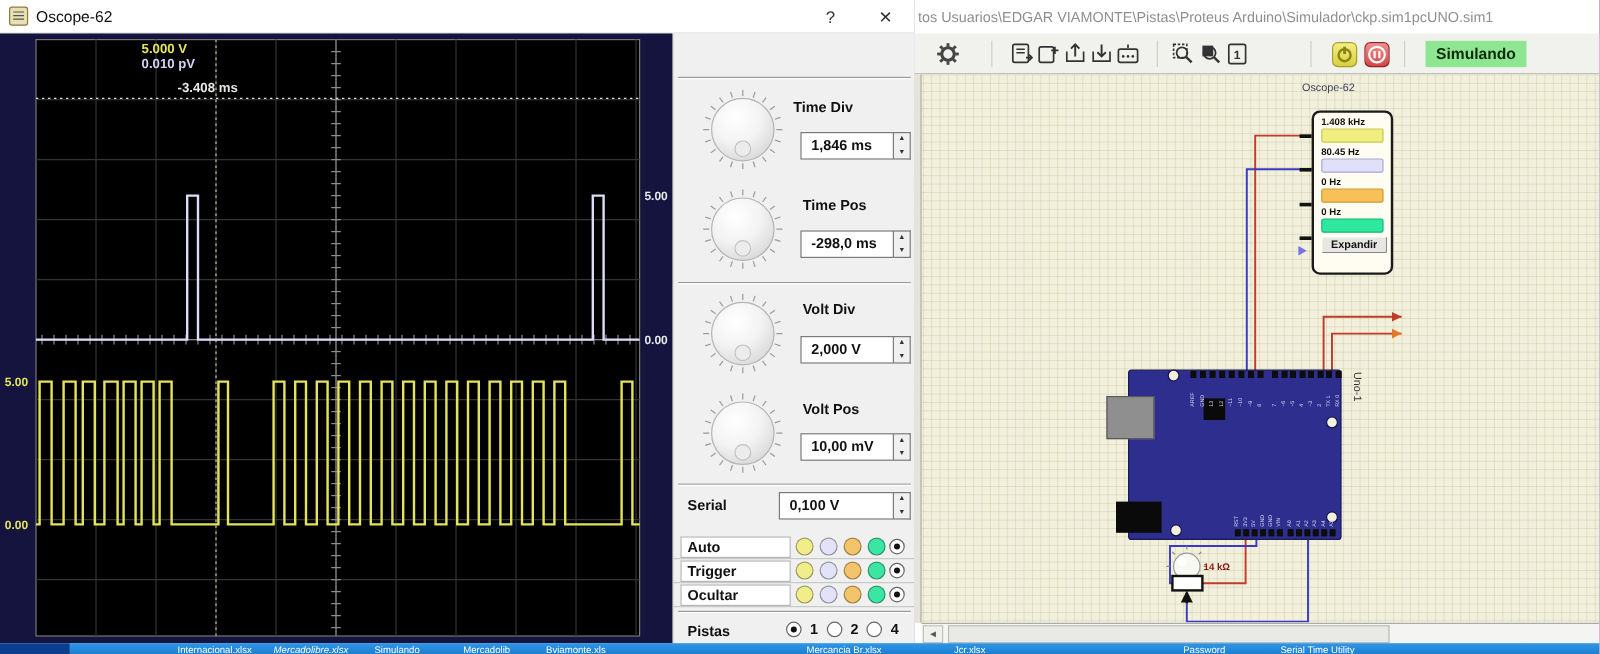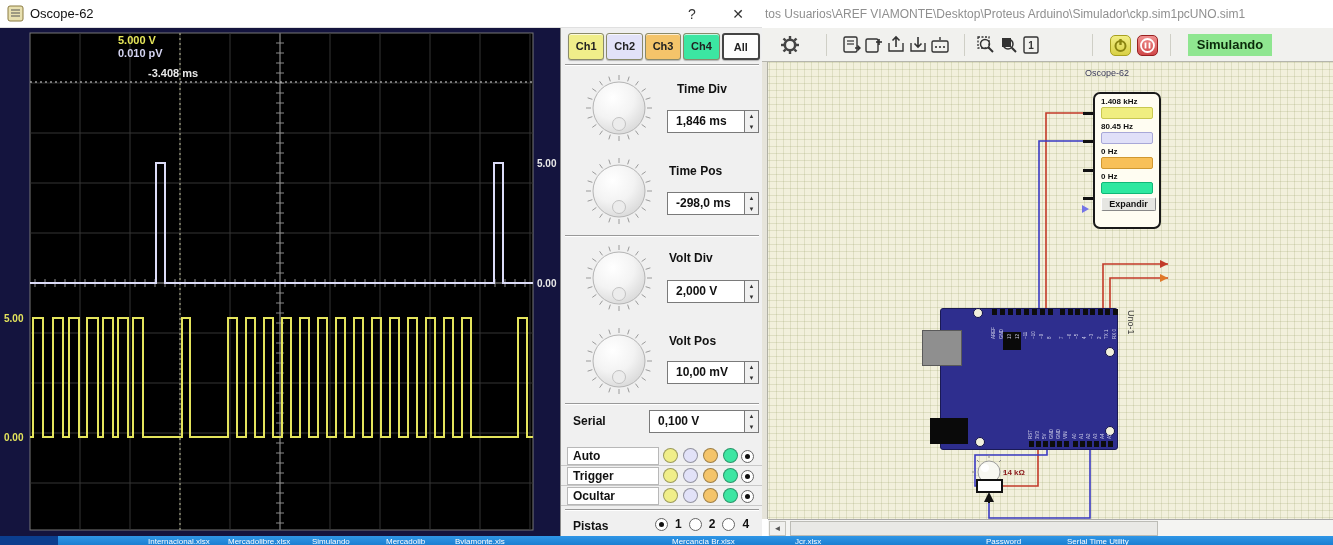--- a/index.html
+++ b/index.html
@@ -245,27 +245,20 @@
           <text x="118" y="29" fill="#d4d4f2" font-size="11" font-weight="bold" font-family="Liberation Sans, sans-serif">0.010 pV</text>
           <text x="148" y="49" fill="#e8e8e8" font-size="11" font-weight="bold" font-family="Liberation Sans, sans-serif">-3.408 ms</text>
           <text x="4" y="294" fill="#e4e45c" font-size="10" font-weight="bold" font-family="Liberation Sans, sans-serif">5.00</text>
           <text x="4" y="413" fill="#e4e45c" font-size="10" font-weight="bold" font-family="Liberation Sans, sans-serif">0.00</text>
           <text x="537" y="139" fill="#e8e8e8" font-size="10" font-weight="bold" font-family="Liberation Sans, sans-serif">5.00</text>
           <text x="537" y="259" fill="#e8e8e8" font-size="10" font-weight="bold" font-family="Liberation Sans, sans-serif">0.00</text>
         </svg>
     </div>
 
     <div class="abs" id="ctrl-panel">
-      <div class="abs" id="ch-row">
-          <div class="ch-btn" style="background: rgb(240, 238, 138);">Ch1</div>
-          <div class="ch-btn" style="background: rgb(226, 226, 248);">Ch2</div>
-          <div class="ch-btn" style="background: rgb(244, 196, 106);">Ch3</div>
-          <div class="ch-btn" style="background: rgb(60, 230, 162);">Ch4</div>
-          <div class="ch-btn" style="background: rgb(253, 253, 253); border: 2px solid rgb(68, 68, 68);">All</div>
-        </div>
       <div class="abs hsep" style="top:36px"></div>
 
       <div class="abs knob-wrap" style="left:24px;top:46px"><svg class="knob" width="68" height="68">
             <g stroke="#9a9a9a" stroke-width="1">
               <line x1="62" y1="34" x2="67" y2="34"></line>
               <line x1="60.6295824562643" y1="42.652475842498525" x2="65.38486503774007" y2="44.19756081437326"></line>
               <line x1="56.65247584249853" y1="50.45798706418925" x2="60.69756081437326" y2="53.39691332565161"></line>
               <line x1="50.45798706418925" y1="56.65247584249853" x2="53.39691332565161" y2="60.69756081437326"></line>
               <line x1="42.65247584249853" y1="60.6295824562643" x2="44.19756081437326" y2="65.38486503774007"></line>
               <line x1="34" y1="62" x2="34" y2="67"></line>
@@ -280,21 +273,21 @@
               <line x1="25.347524157501468" y1="7.370417543735702" x2="23.80243918562673" y2="2.6151349622599334"></line>
               <line x1="33.99999999999999" y1="6" x2="33.99999999999999" y2="1"></line>
               <line x1="42.65247584249852" y1="7.370417543735698" x2="44.19756081437326" y2="2.61513496225993"></line>
               <line x1="50.45798706418924" y1="11.347524157501468" x2="53.39691332565161" y2="7.302439185626731"></line>
               <line x1="56.652475842498525" y1="17.542012935810746" x2="60.69756081437326" y2="14.60308667434838"></line>
               <line x1="60.6295824562643" y1="25.347524157501464" x2="65.38486503774007" y2="23.802439185626724"></line>
             </g>
             <circle cx="34" cy="34" r="26" fill="url(#kg)" stroke="#b4b4b4"></circle>
             <circle cx="34" cy="50" r="6.5" fill="#ececec" stroke="#c2c2c2"></circle>
           </svg></div>
-      <div class="abs knob-label" style="left:116px;top:54px">Time Div</div>
+      <div class="abs knob-label" style="left:100px;top:54px">Time Div</div>
       <div class="abs" style="left:106px;top:82px;display:flex">
         <div class="val-box">1,846 ms</div>
         <div class="spinner">
             <div>▲</div>
             <div>▼</div>
           </div>
       </div>
 
       <div class="abs knob-wrap" style="left:24px;top:129px"><svg class="knob" width="68" height="68">
             <g stroke="#9a9a9a" stroke-width="1">
@@ -427,21 +420,21 @@
           <span style="font-size: 12px; font-weight: bold; color: rgb(17, 17, 17);">1</span>
           <div class="radio"></div>
           <span style="font-size: 12px; font-weight: bold; color: rgb(17, 17, 17);">2</span>
           <div class="radio"></div>
           <span style="font-size: 12px; font-weight: bold; color: rgb(17, 17, 17);">4</span>
         </div>
     </div>
   </div>
 
   <div class="abs" id="right">
-    <div class="abs" id="path-title">tos Usuarios\AREF VIAMONTE\Desktop\Proteus Arduino\Simulador\ckp.sim1pcUNO.sim1</div>
+    <div class="abs" id="path-title">tos Usuarios\EDGAR VIAMONTE\Pistas\Proteus Arduino\Simulador\ckp.sim1pcUNO.sim1</div>
 
     <div class="abs" id="toolbar">
       <svg class="abs tb-icon" style="left:18px" viewBox="0 0 20 20">
         <circle cx="10" cy="10" r="5.2" fill="none" stroke="#444" stroke-width="2.6"></circle>
         <g stroke="#444" stroke-width="2.4">
           <line x1="10" y1="1" x2="10" y2="4"></line>
             <line x1="10" y1="16" x2="10" y2="19"></line>
           <line x1="1" y1="10" x2="4" y2="10"></line>
             <line x1="16" y1="10" x2="19" y2="10"></line>
           <line x1="3.5" y1="3.5" x2="5.7" y2="5.7"></line>
@@ -645,21 +638,21 @@
 
     <div class="abs" id="hscroll">
       <div class="abs" id="hs-arrow">◄</div>
       <div class="abs" id="hs-thumb"></div>
     </div>
   </div>
 
   <div class="abs" id="taskbar">
     <div class="tseg"></div>
   <span class="titem" style="left: 148px;">Internacional.xlsx</span>
-      <span class="titem" style="left: 228px;">Mercadolibre.xlsx</span>
+      <span class="titem" style="left: 228px; font-style: italic;">Mercadolibre.xlsx</span>
       <span class="titem" style="left: 312px;">Simulando</span>
       <span class="titem" style="left: 386px;">Mercadolib</span>
       <span class="titem" style="left: 455px;">Bviamonte.xls</span>
       <span class="titem" style="left: 672px;">Mercancia Br.xlsx</span>
       <span class="titem" style="left: 795px;">Jcr.xlsx</span>
       <span class="titem" style="left: 986px;">Password</span>
       <span class="titem" style="left: 1067px;">Serial Time Utility</span>
     </div>
 </div>
 

